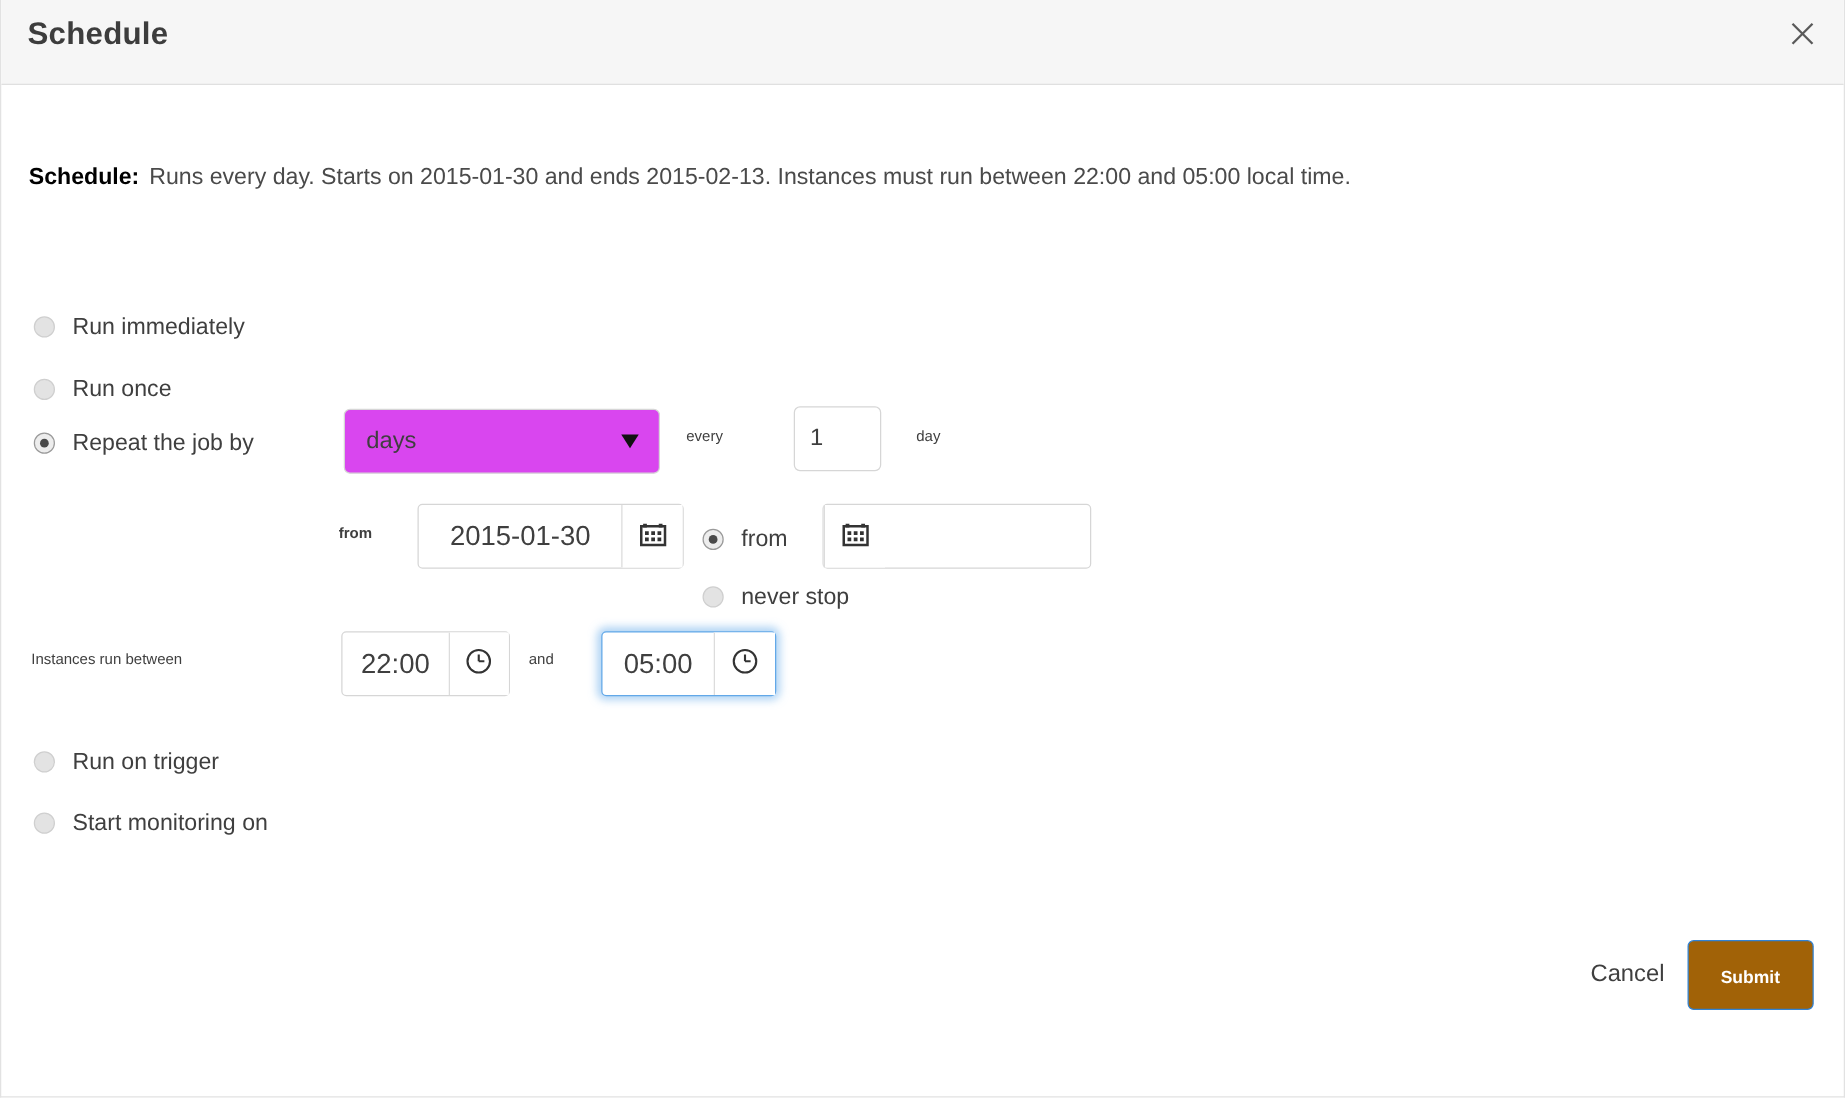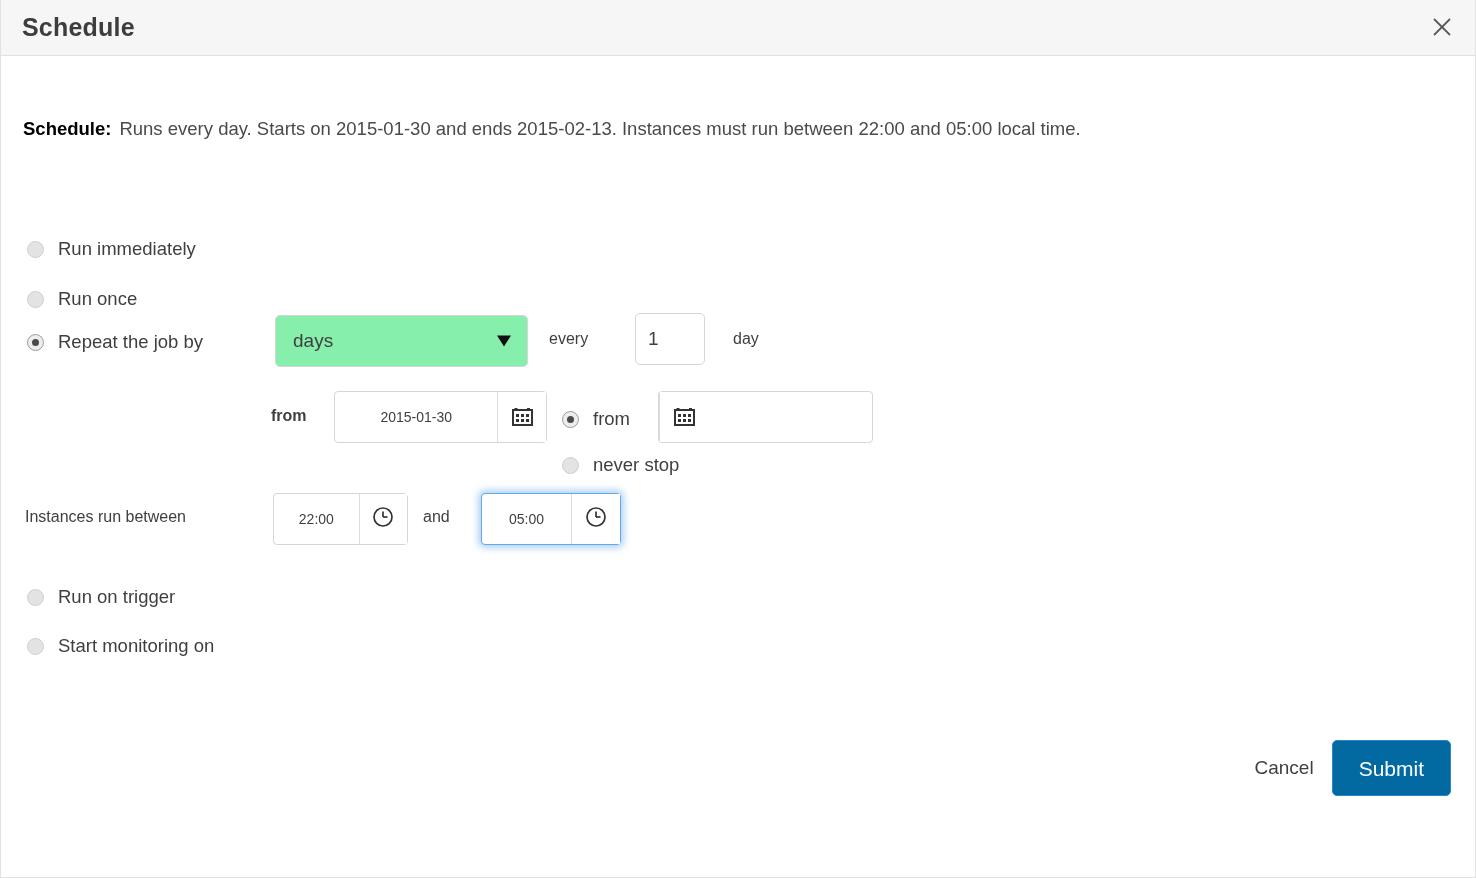--- a/index.html
+++ b/index.html
@@ -22,21 +22,21 @@
     box-sizing: border-box;
     background: #ffffff;
     border: 1px solid #e2e2e2;
     border-top: none;
     overflow: hidden;
   }
 
   
   .titlebar {
     position: relative;
-    height: 56px;
+    height: 68px;
     background: #f6f6f6;
     border-bottom: 1px solid #e0e0e0;
     box-sizing: border-box;
   }
   .titlebar .title {
     position: absolute;
     left: 21px;
     top: 13px;
     font-size: 25px;
     font-weight: bold;
@@ -109,33 +109,33 @@
     background: #4a4a4a;
   }
   .opt-label {
     font-size: 18.5px;
     color: #3f3f3f;
     margin-left: 14px;
   }
 
   
   .plain-label {
-    font-size: 16px;
+    font-size: 12px;
     color: #3f3f3f;
     white-space: nowrap;
   }
 
   
   .select {
     position: absolute;
     width: 253px;
     height: 52px;
     border: 1px solid #d6d6d6;
     border-radius: 5px;
-    background: #86efac;
+    background: #d946ef;
     box-sizing: border-box;
     display: flex;
     align-items: center;
     cursor: pointer;
   }
   .select .sel-value {
     font-size: 19px;
     color: #3f3f3f;
     margin-left: 17px;
   }
@@ -180,21 +180,21 @@
     box-sizing: border-box;
   }
   .inputgroup.focused {
     border-color: #62a8e8;
     box-shadow: 0 0 7px 3px rgba(110,175,235,0.55);
   }
   .inputgroup .ig-text {
     display: flex;
     align-items: center;
     justify-content: center;
-    font-size: 14px;
+    font-size: 22px;
     color: #3f3f3f;
     cursor: text;
     box-sizing: border-box;
   }
   .inputgroup .ig-btn {
     display: flex;
     align-items: center;
     justify-content: center;
     width: 49px;
     border-left: 1px solid #dcdcdc;
@@ -211,27 +211,27 @@
     display: flex;
     align-items: center;
   }
   .cancel-link {
     font-size: 19px;
     color: #3f3f3f;
     margin-right: 18px;
     cursor: pointer;
   }
   .submit-btn {
-    background: #0369a1;
+    background: #a16207;
     color: #ffffff;
     border: 1px solid #3182d4;
     border-radius: 5px;
     font-family: "Liberation Sans", sans-serif;
-    font-size: 21px;
-    font-weight: normal;
+    font-size: 14px;
+    font-weight: bold;
     padding: 0 26px;
     height: 56px;
     line-height: 56px;
     cursor: pointer;
     box-sizing: border-box;
   }
 </style>
 </head>
 <body>
 

